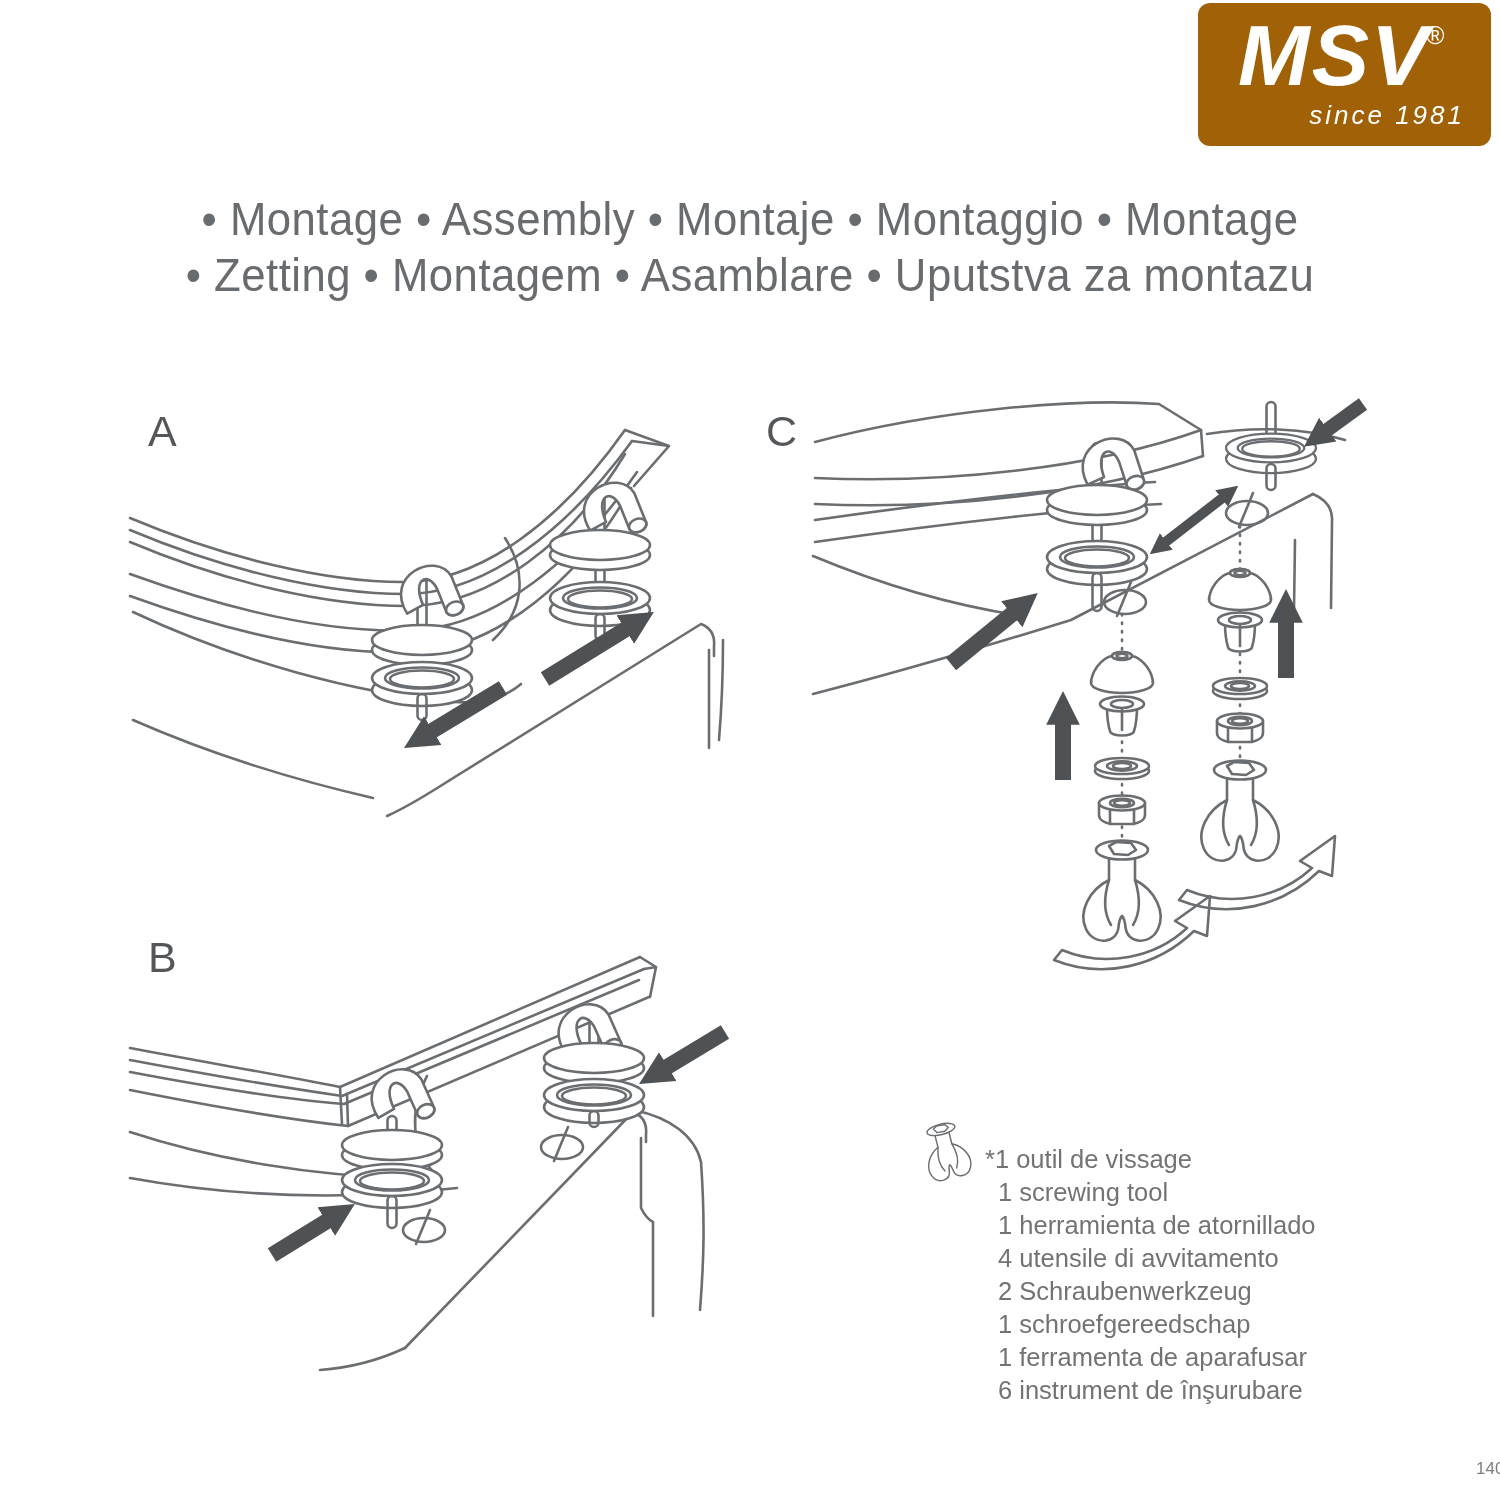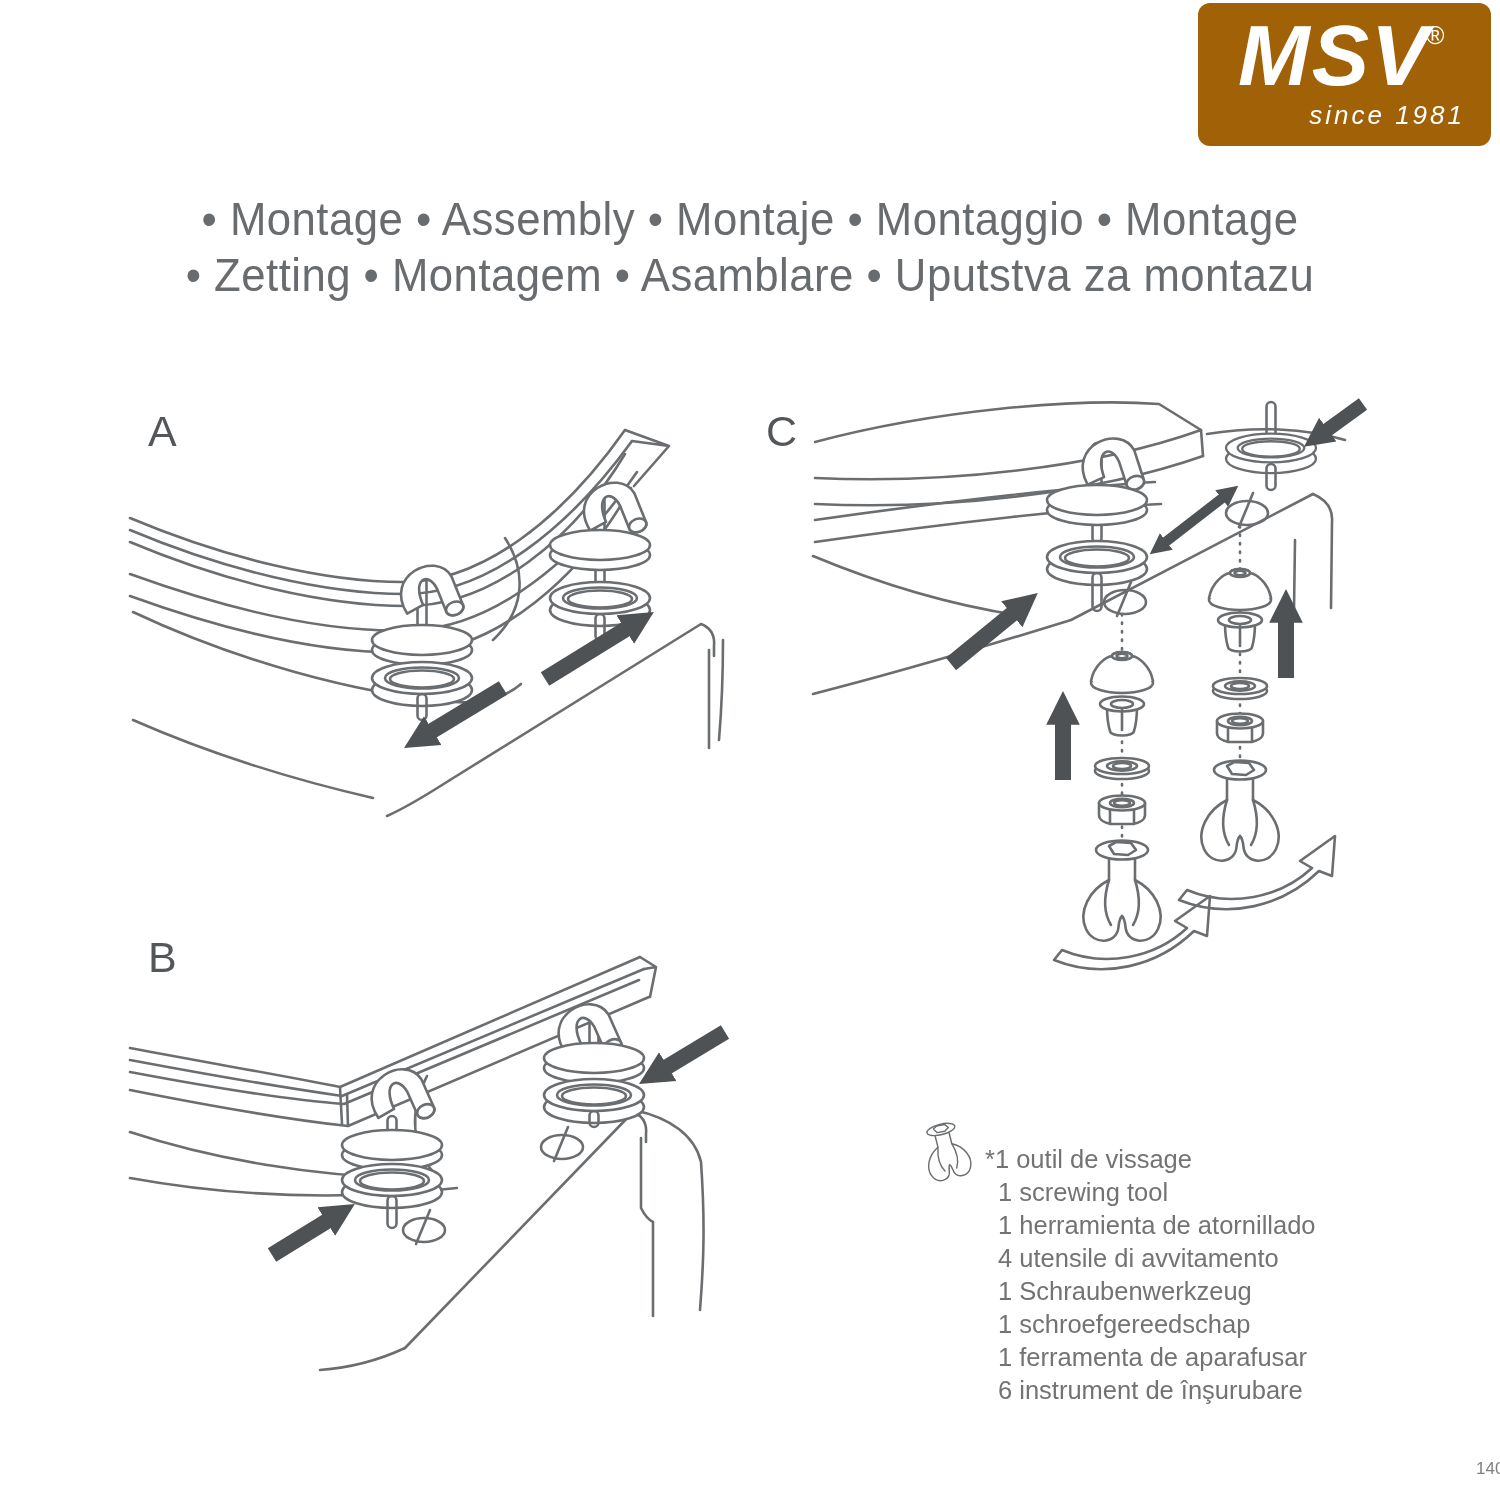--- a/index.html
+++ b/index.html
@@ -267,21 +267,21 @@
 
   <svg style="left:920px; top:1116px;" width="56" height="66" viewBox="0 0 56 66">
     <use href="#part-wingtool" transform="translate(27,38) scale(0.55) rotate(-14)"></use>
   </svg>
 
   <div class="abs tool-list">
     <div class="tool-line">*1 outil de vissage</div>
     <div class="tool-line">1 screwing tool</div>
     <div class="tool-line">1 herramienta de atornillado</div>
     <div class="tool-line">4 utensile di avvitamento</div>
-    <div class="tool-line">1 Schraubenwerkzeug</div>
+    <div class="tool-line">2 Schraubenwerkzeug</div>
     <div class="tool-line">1 schroefgereedschap</div>
     <div class="tool-line">1 ferramenta de aparafusar</div>
     <div class="tool-line">6 instrument de înşurubare</div>
   </div>
 
   <div class="abs doc-code">140335</div>
 
 </div>
 
 </body></html>

